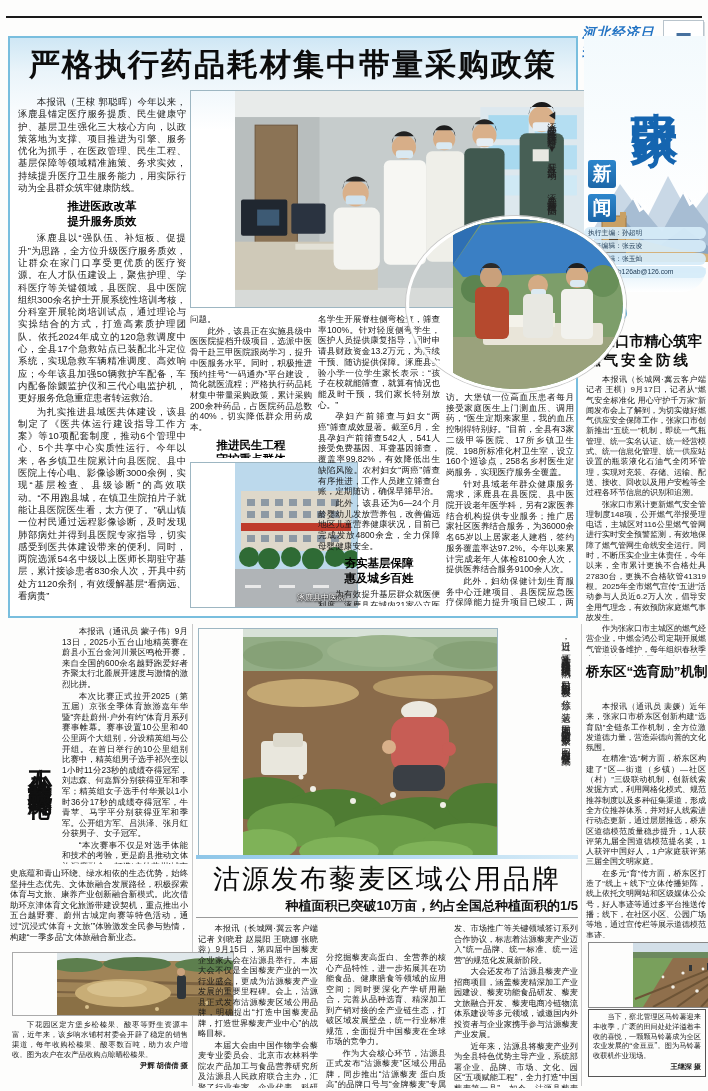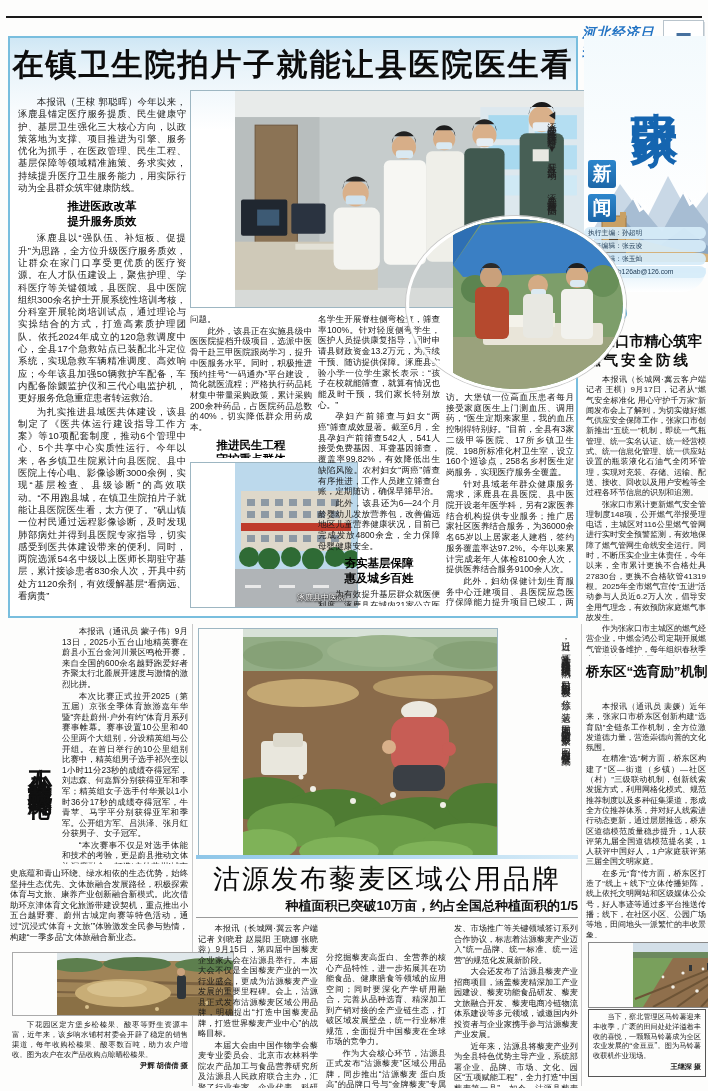--- a/index.html
+++ b/index.html
@@ -99,21 +99,21 @@
 <div class="page">
   <div class="topline"></div>
 
   <div class="paper-name">河北经济日报</div>
   <div class="hdr-date">2025.9.22</div>
   <div class="pagenum">
     <span>7</span>
   </div>
 
   <section class="main-box">
-    <h1 class="mainhead">在镇卫生院拍片子就能让县医院医生看</h1>
+    <h1 class="mainhead">严格执行药品耗材集中带量采购政策</h1>
 
     <div class="txt c1">
       <p>本报讯（王棣 郭聪晖）今年以来，涿鹿县锚定医疗服务提质、民生健康守护、基层卫生强化三大核心方向，以政策落地为支撑、项目推进为引擎、服务优化为抓手，在医政管理、民生工程、基层保障等领域精准施策、务求实效，持续提升医疗卫生服务能力，用实际行动为全县群众筑牢健康防线。</p>
       <div class="sh">
         <div>推进医政改革</div>
         <div>提升服务质效</div>
       </div>
       <p>涿鹿县以“强队伍、补短板、促提升”为思路，全方位升级医疗服务质效，让群众在家门口享受更优质的医疗资源。在人才队伍建设上，聚焦护理、学科医疗等关键领域，县医院、县中医院组织300余名护士开展系统性培训考核，分科室开展轮岗培训试点，通过理论与实操结合的方式，打造高素质护理团队。依托2024年成立的120急救调度中心，全县17个急救站点已装配北斗定位系统，实现急救车辆精准调度、高效响应；今年该县加强50辆救护车配备，车内配备除颤监护仪和三代心电监护机，更好服务危急重症患者转运救治。</p>
       <p>为扎实推进县域医共体建设，该县制定了《医共体运行建设指导工作方案》等10项配套制度，推动6个管理中心、5个共享中心实质性运行。今年以来，各乡镇卫生院累计向县医院、县中医院上传心电、影像诊断3000余例，实现“基层检查、县级诊断”的高效联动。“不用跑县城，在镇卫生院拍片子就能让县医院医生看，太方便了。”矾山镇一位村民通过远程影像诊断，及时发现肺部病灶并得到县医院专家指导，切实感受到医共体建设带来的便利。同时，两院选派54名中级以上医师长期驻守基层，累计接诊患者830余人次，开具中药处方1120余剂，有效缓解基层“看病远、看病贵”</p>
     </div>
@@ -402,21 +402,21 @@
     <p>张家口市累计更新燃气安全管理制度148项，公开燃气举报受理电话，主城区对116公里燃气管网进行实时安全预警监测，有效地保障了燃气管网生命线安全运行。同时，不断压实企业主体责任，今年以来，全市累计更换不合格灶具27830台，更换不合格软管41319根。2025年全市燃气宣传“五进”活动参与人员近6.2万人次，倡导安全用气理念，有效预防家庭燃气事故发生。</p>
     <p>作为张家口市主城区的燃气经营企业，中燃金鸿公司定期开展燃气管道设备维护，每年组织春秋季专项检查，对管网、阀门、调压器、切断阀、燃气泄漏报警器等附属设施进行检查和维护，保证居民用户每年安检一次，非居民用户每半年安检一次，发现安全隐患及时下达《隐患告知书》并督促限期整改。</p>
   </div>
 
   <div class="sb-h2">
     <div>桥东区“选育励”机制</div>
   </div>
   <div class="txt sb-body2">
     <p>本报讯（通讯员 裴媛）近年来，张家口市桥东区创新构建“选育励”全链条工作机制，全方位激发道德力量，营造崇德向善的文化氛围。</p>
     <p>在精准“选”树方面，桥东区构建了“区—街道（乡镇）—社区（村）”三级联动机制，创新线索发掘方式，利用网格化模式、规范推荐制度以及多种征集渠道，形成全方位推荐体系，并对好人线索进行动态更新，通过层层推选，桥东区道德模范质量稳步提升，1人获评第九届全国道德模范提名奖，1人获评中国好人，1户家庭获评第三届全国文明家庭。</p>
-    <p>在多元“育”传方面，桥东区打造了“线上＋线下”立体传播矩阵，线上依托文明网站和区级媒体公众号，好人事迹等通过多平台推送传播；线下，在社区小区、公园广场等地，田间地头一派繁忙的丰收景象。</p>
+    <p>在多元“育”传方面，桥东区打造了“线上＋线下”立体传播矩阵，线上依托文明网站和区级媒体公众号，好人事迹等通过多平台推送传播；线下，在社区小区、公园广场等地，通过宣传栏等展示道德模范事迹。</p>
 
   </div>
 
   <div class="ph photo-potato">
     <svg viewBox="0 0 118 64" preserveAspectRatio="none">
       <rect width="118" height="64" fill="#8f6f4c"></rect>
       <rect width="118" height="9" fill="#d3dfe8"></rect>
       <rect y="9" width="118" height="6" fill="#6c8a5e"></rect>
       <polygon points="0,15 40,15 10,64 0,64" fill="#79a05c"></polygon>
       <g stroke="#6d5436" stroke-width="2">

